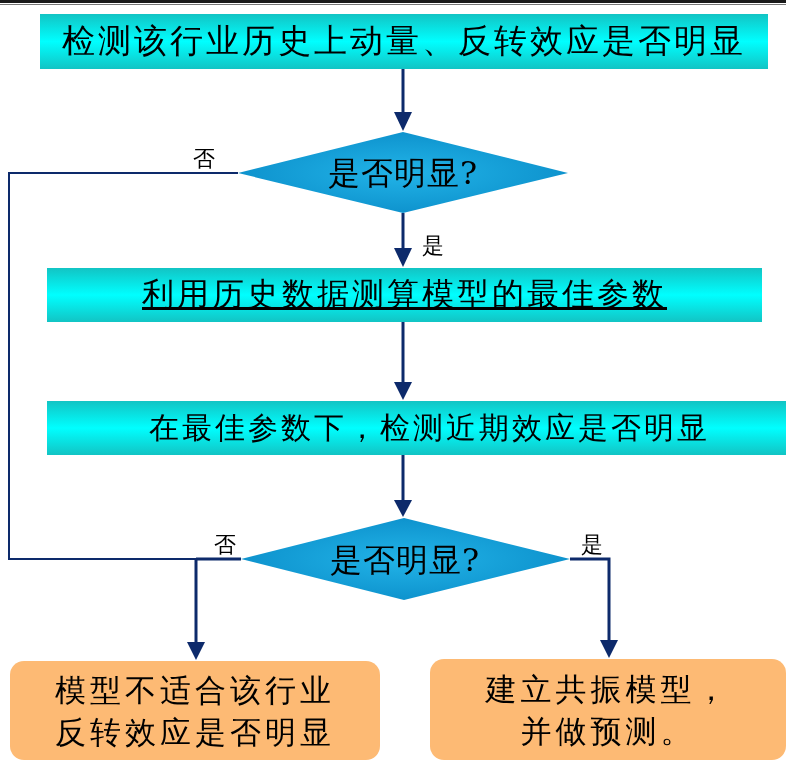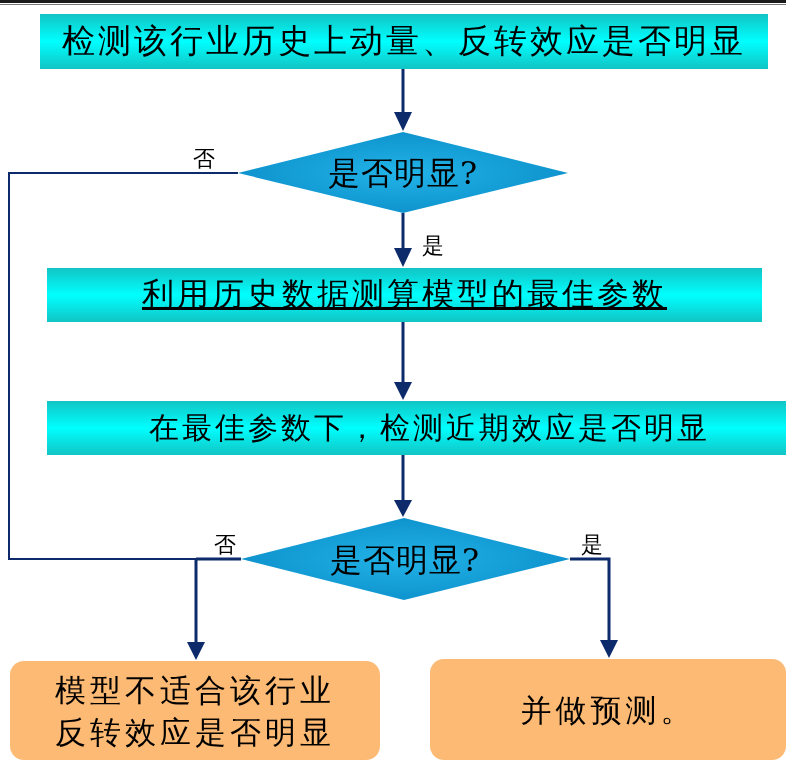--- a/index.html
+++ b/index.html
@@ -75,14 +75,15 @@
 <div class="dtext" style="left:302px; top:542px; width:206px; height:38px;">是否明显?</div>
 <div class="label" style="left:214px; top:530px;">否</div>
 <div class="label" style="left:581px; top:530px;">是</div>
 
 <div class="blue-box" style="left:10px; top:661px; width:370px; height:99px;">
   <span>模型不适合该行业</span>
   <span>反转效应是否明显</span>
 </div>
 
 <div class="blue-box" style="left:430px; top:659px; width:356px; height:101px;">
+  <span>建立共振模型，</span>
   <span>并做预测。</span>
 </div>
 
 </body></html>

